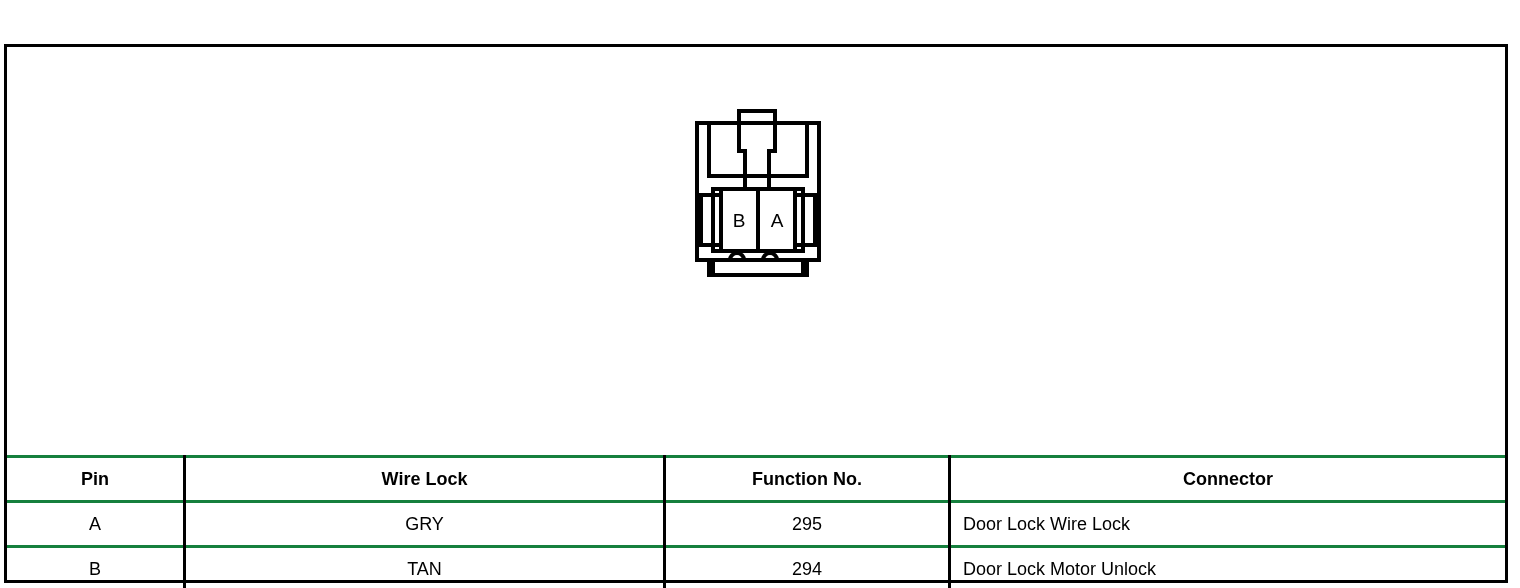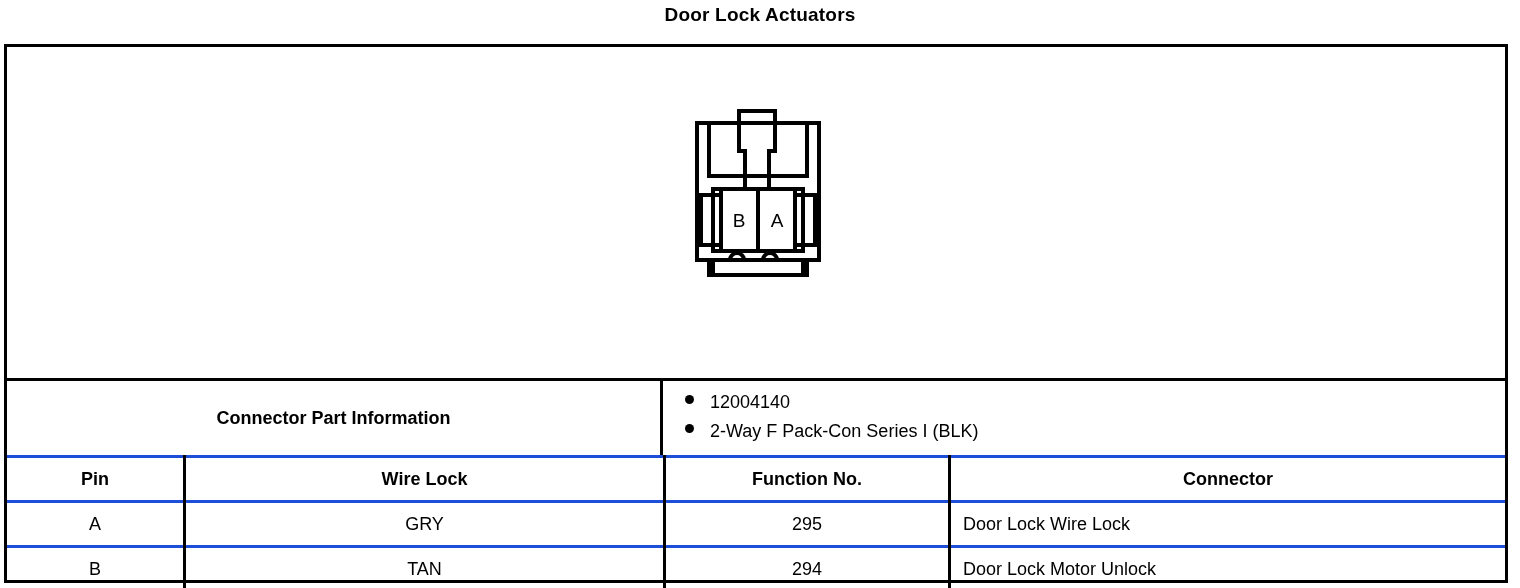--- a/index.html
+++ b/index.html
@@ -119,42 +119,41 @@
     position: absolute;
     left: 0;
     top: 408px;
     right: 0;
     bottom: 0;
     border-collapse: collapse;
     table-layout: fixed;
     width: 100%;
   }
   .pin-table td {
-    border-top: 3px solid #1d4ed8;
+    border-top: 3px solid #15803d;
     border-right: 3px solid #000000;
     padding: 0;
     height: 42px;
     font-size: 18px;
     text-align: center;
     vertical-align: middle;
   }
   .pin-table tr td:last-child { border-right: none; }
   .pin-table .c-pin     { width: 176px; }
   .pin-table .c-wire    { width: 477px; }
   .pin-table .c-circuit { width: 282px; }
   .pin-table .c-func    { text-align: left; padding-left: 12px; }
   .pin-table thead td { font-weight: bold; }
   .pin-table thead td.c-func { text-align: center; padding-left: 0; }
 </style>
 </head>
 <body>
 
 <div id="page">
 
-  <div class="doc-title">Door Lock Actuators</div>
 
   <div class="frame">
 
     <div class="diagram-panel">
       <div class="connector">
         <svg width="140" height="182" viewBox="0 0 140 182" xmlns="http://www.w3.org/2000/svg">
           <g fill="none" stroke="#000000" stroke-width="4" stroke-linejoin="miter" stroke-linecap="butt">
 
             <rect x="4" y="20" width="122" height="137"></rect>
 
@@ -180,33 +179,20 @@
 
             <path d="M 37 157 a 7 7 0 0 1 14 0"></path>
             <path d="M 70 157 a 7 7 0 0 1 14 0"></path>
           </g>
           <text x="46" y="124" text-anchor="middle" font-family="Liberation Sans, sans-serif" font-size="19" fill="#000000">B</text>
           <text x="84" y="124" text-anchor="middle" font-family="Liberation Sans, sans-serif" font-size="19" fill="#000000">A</text>
         </svg>
       </div>
     </div>
 
-    <div class="partinfo-row">
-      <div class="partinfo-label">Connector Part Information</div>
-      <div class="partinfo-values">
-        <div class="bullet-line">
-          <span class="bullet-dot"></span>
-          <span>12004140</span>
-        </div>
-        <div class="bullet-line">
-          <span class="bullet-dot"></span>
-          <span>2-Way F Pack-Con Series I (BLK)</span>
-        </div>
-      </div>
-    </div>
 
     <table class="pin-table">
       <thead>
         <tr>
           <td class="c-pin">Pin</td>
           <td class="c-wire">Wire Lock</td>
           <td class="c-circuit">Function No.</td>
           <td class="c-func">Connector</td>
         </tr>
       </thead>

